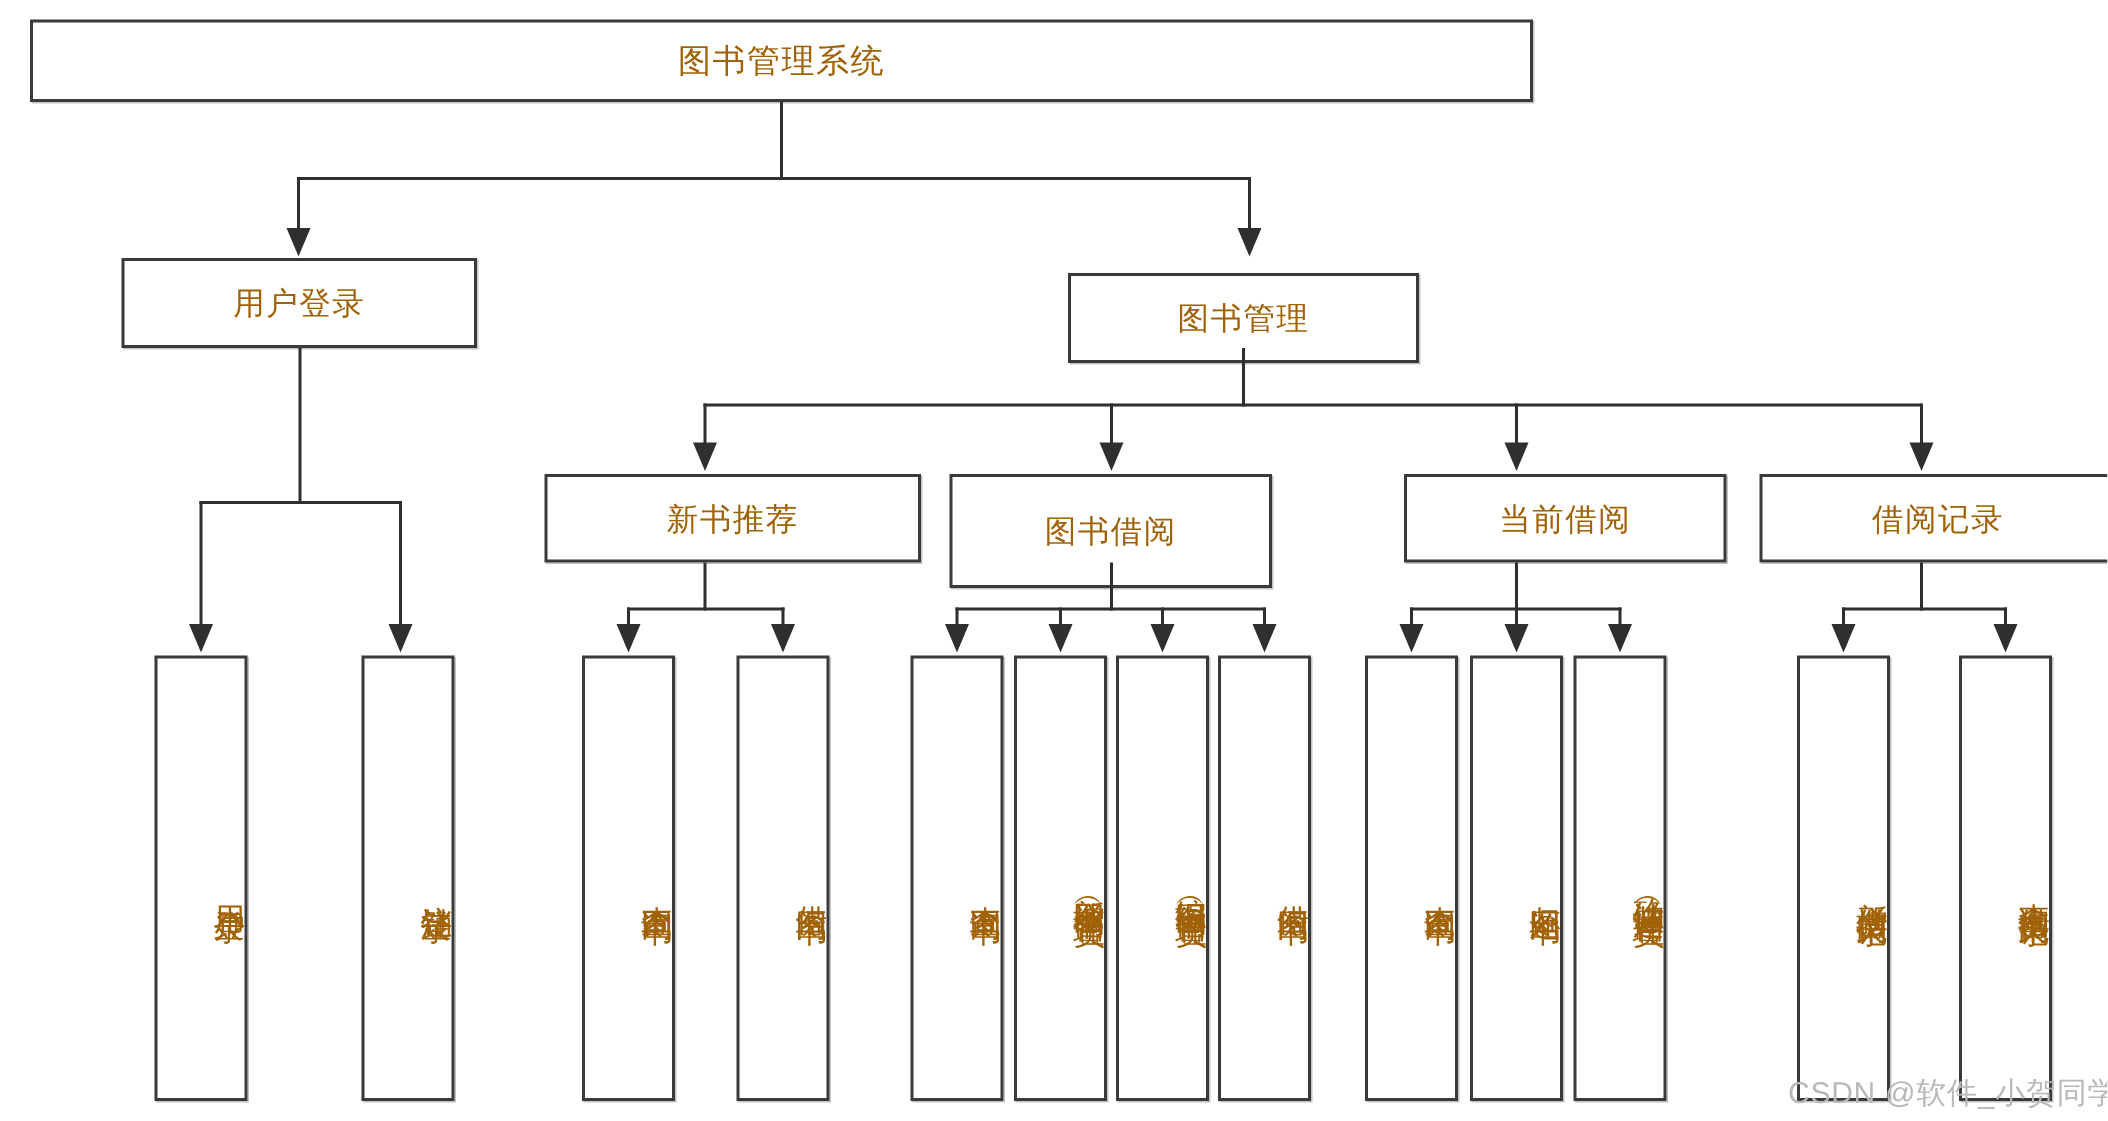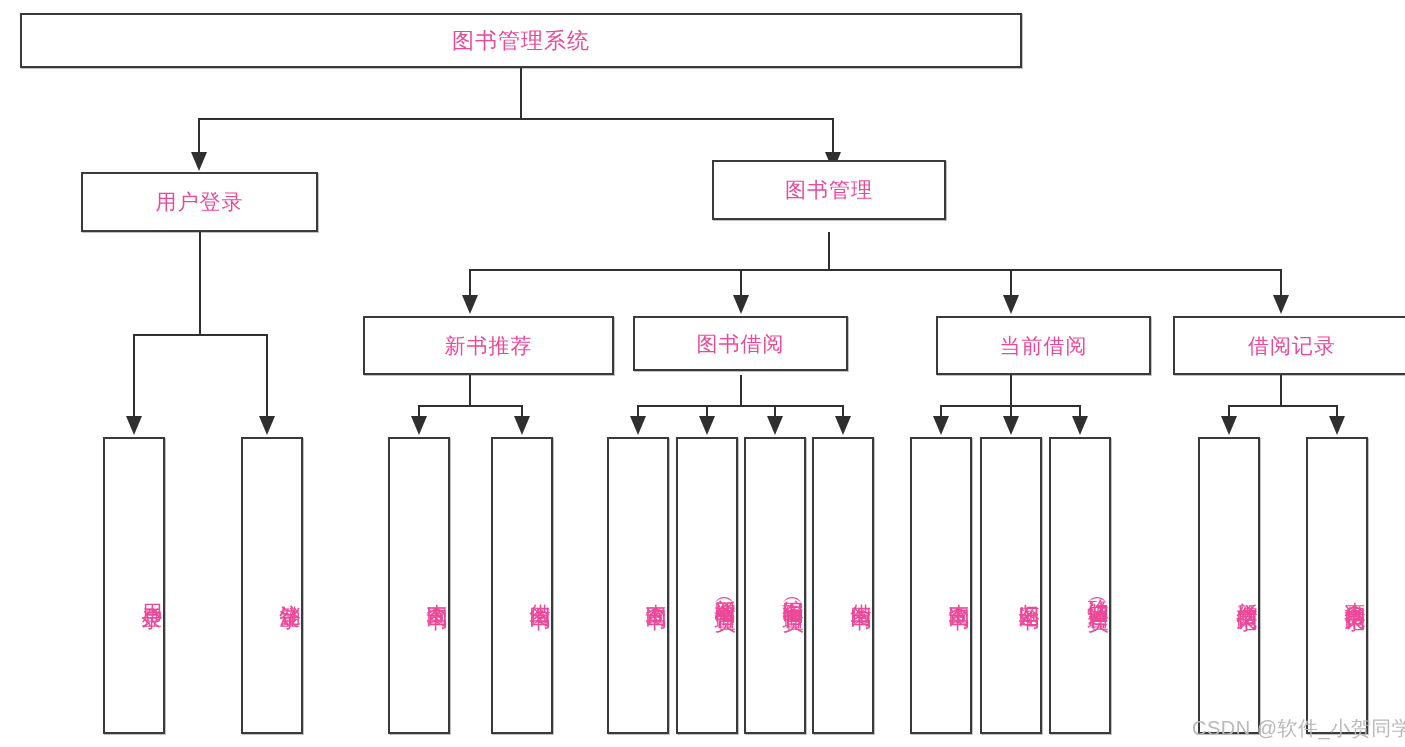--- a/index.html
+++ b/index.html
@@ -18,21 +18,21 @@
     overflow: hidden;
   }
   .node {
     position: absolute;
     box-sizing: border-box;
     border: 2px solid #3a3a3a;
     background: #ffffff;
     display: flex;
     align-items: center;
     justify-content: center;
-    color: #ec4899;
+    color: #a16207;
     box-shadow: 1px 1px 0 rgba(80,80,80,0.35);
   }
   .node.h {
     font-size: 21px;
     letter-spacing: 1px;
     white-space: nowrap;
   }
   .node.root {
     font-size: 22px;
   }
@@ -85,21 +85,21 @@
   <div class="ln v" style="left:520px; top:68px; width:2px; height:51px;"></div>
   <div class="ln h" style="left:198px; top:118px; width:636px; height:2px;"></div>
   <div class="ln v" style="left:198px; top:118px; width:2px; height:36px;"></div>
   <div class="arrow" style="left:191px; top:152px;"></div>
   <div class="ln v" style="left:832px; top:118px; width:2px; height:36px;"></div>
   <div class="arrow" style="left:825px; top:152px;"></div>
 
   <div class="node h" style="left:81px; top:172px; width:237px; height:60px;">
     <span>用户登录</span>
   </div>
-  <div class="node h" style="left:712px; top:160px; width:234px; height:60px;">
+  <div class="node h" style="left:712px; top:182px; width:234px; height:60px;">
     <span>图书管理</span>
   </div>
 
   <div class="ln v" style="left:199px; top:232px; width:2px; height:103px;"></div>
   <div class="ln h" style="left:133px; top:334px; width:135px; height:2px;"></div>
   <div class="ln v" style="left:133px; top:334px; width:2px; height:84px;"></div>
   <div class="arrow" style="left:126px; top:416px;"></div>
   <div class="ln v" style="left:266px; top:334px; width:2px; height:84px;"></div>
   <div class="arrow" style="left:259px; top:416px;"></div>
 
@@ -110,21 +110,21 @@
   <div class="ln v" style="left:740px; top:269px; width:2px; height:28px;"></div>
   <div class="arrow" style="left:733px; top:295px;"></div>
   <div class="ln v" style="left:1010px; top:269px; width:2px; height:28px;"></div>
   <div class="arrow" style="left:1003px; top:295px;"></div>
   <div class="ln v" style="left:1280px; top:269px; width:2px; height:28px;"></div>
   <div class="arrow" style="left:1273px; top:295px;"></div>
 
   <div class="node h" style="left:363px; top:316px; width:251px; height:59px;">
     <span>新书推荐</span>
   </div>
-  <div class="node h" style="left:633px; top:316px; width:215px; height:55px;">
+  <div class="node h" style="left:633px; top:316px; width:215px; height:76px;">
     <span>图书借阅</span>
   </div>
   <div class="node h" style="left:903px; top:316px; width:215px; height:59px;margin-left:33px;">
     <span>当前借阅</span>
   </div>
   <div class="node h" style="left:1173px; top:316px; width:238px; height:59px;">
     <span>借阅记录</span>
   </div>
 
   <div class="ln v" style="left:469px; top:375px; width:2px; height:32px;"></div>

